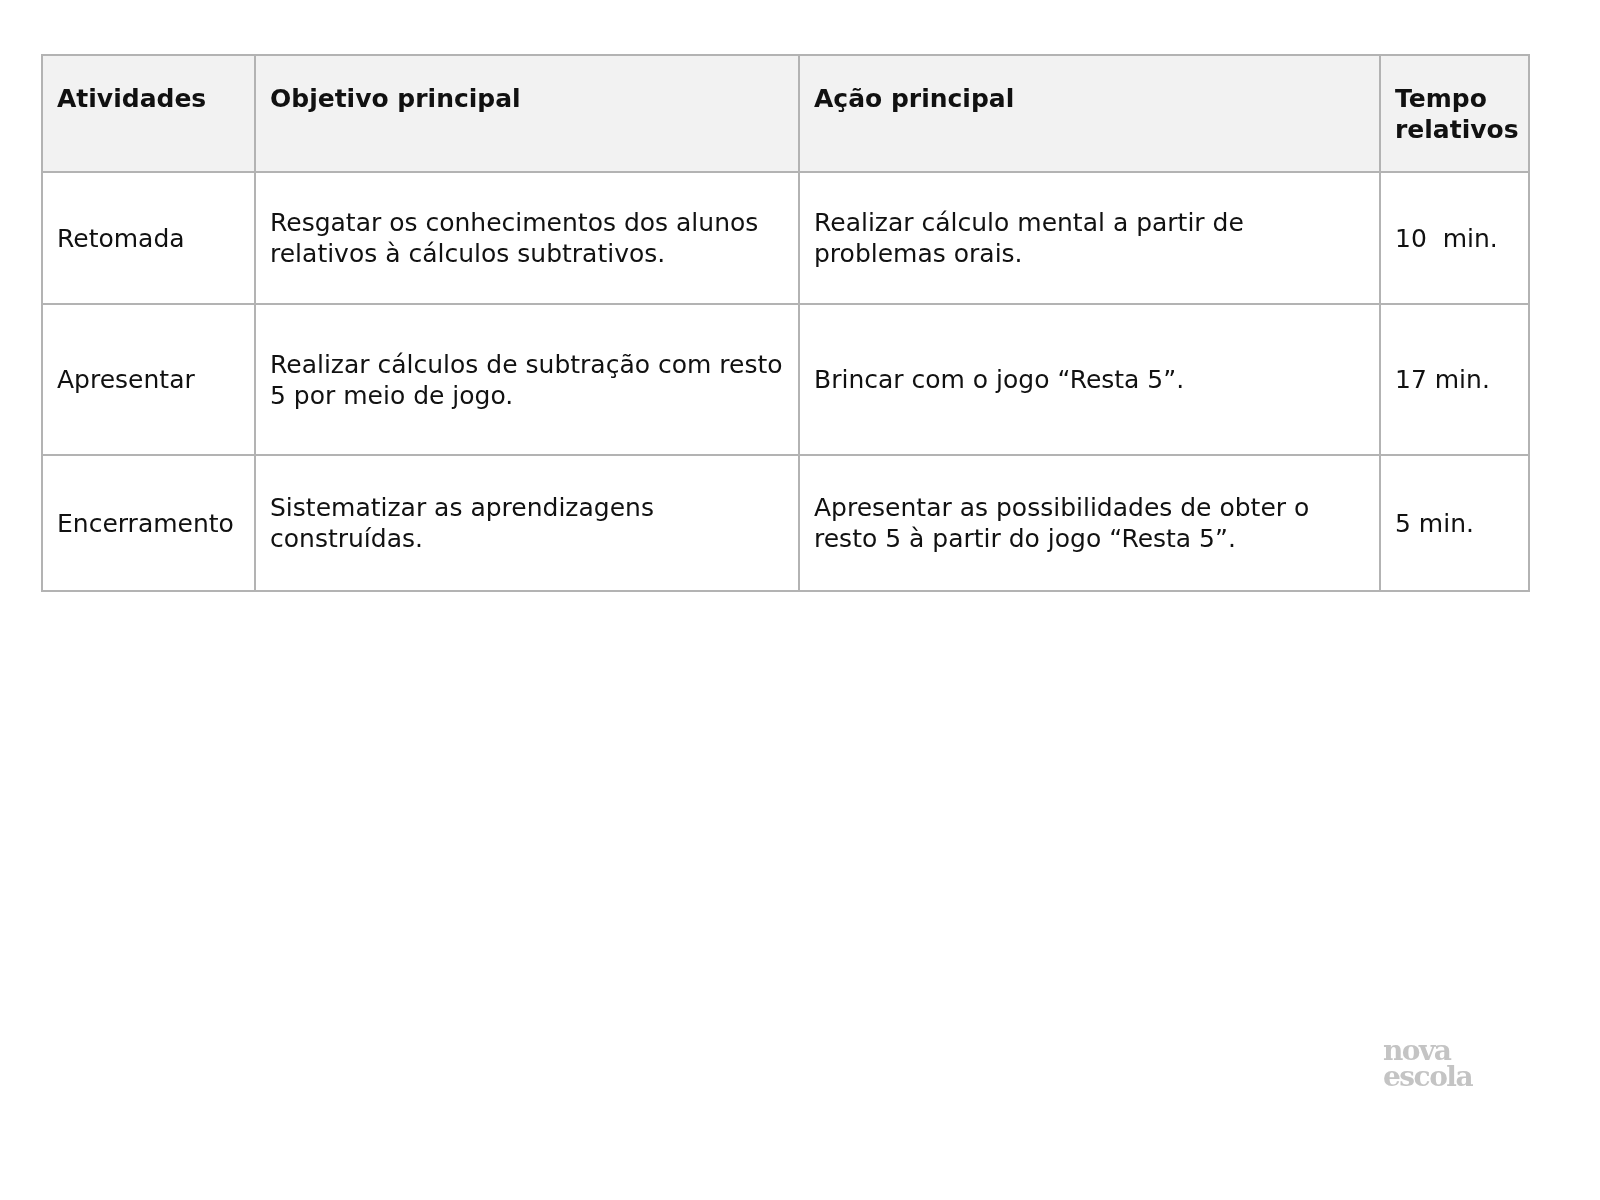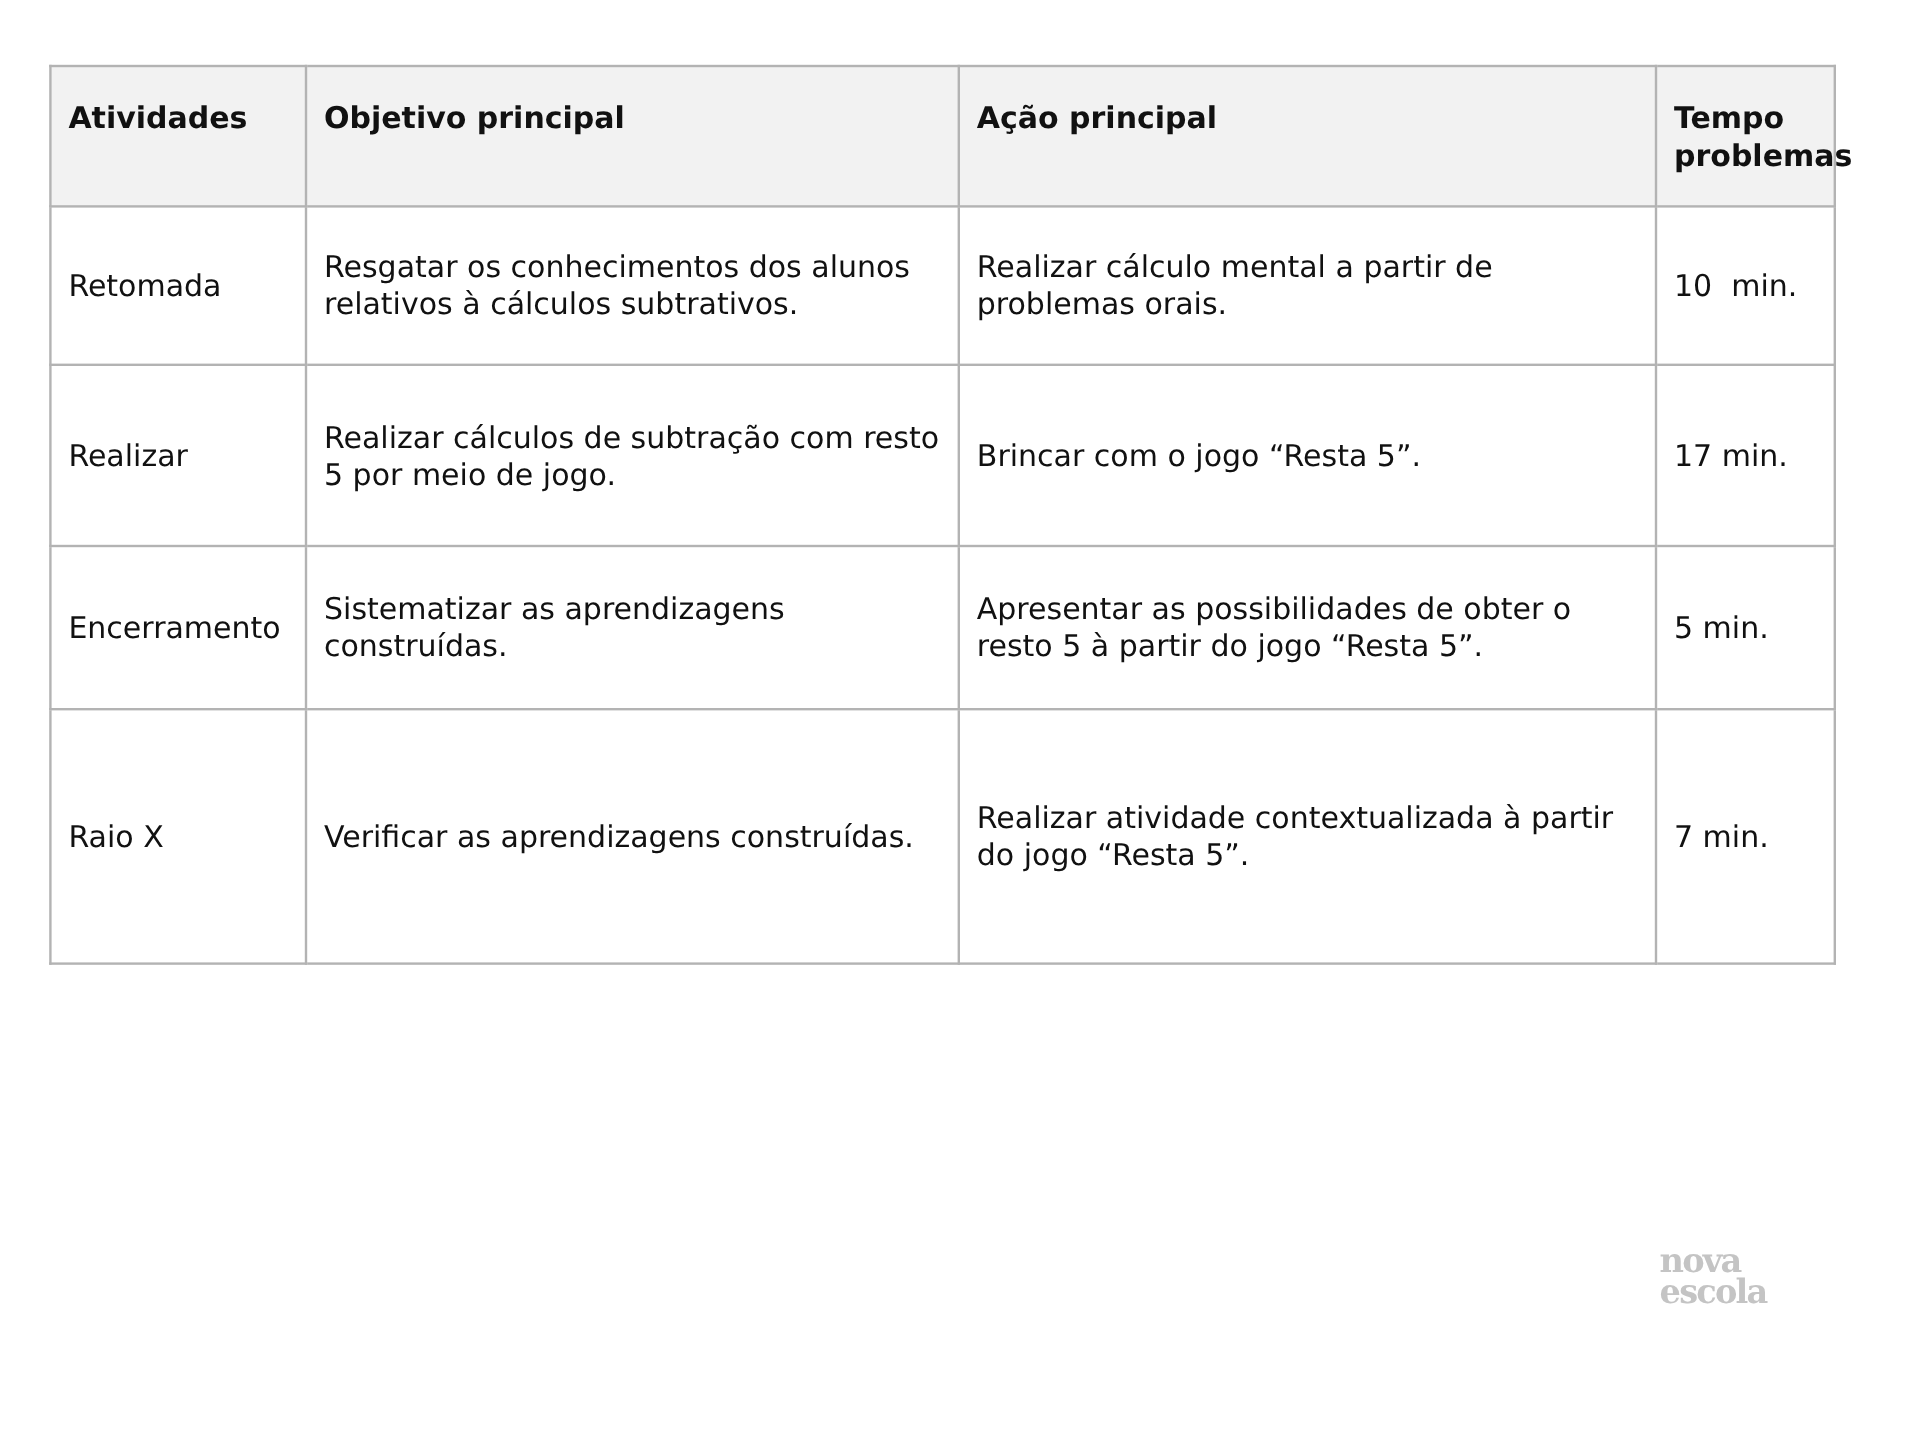--- a/index.html
+++ b/index.html
@@ -26,47 +26,41 @@
       <col class="c1">
       <col class="c2">
       <col class="c3">
       <col class="c4">
     </colgroup>
   <thead>
     <tr class="h">
       <th>Atividades</th>
       <th>Objetivo principal</th>
       <th>Ação principal</th>
-      <th>Tempo problemas</th>
+      <th>Tempo relativos</th>
     </tr>
   </thead>
   <tbody>
     <tr class="r1">
       <td>Retomada</td>
       <td>Resgatar os conhecimentos dos alunos relativos à cálculos subtrativos.</td>
       <td>Realizar cálculo mental a partir de problemas orais.</td>
       <td>10  min.</td>
     </tr>
     <tr class="r2">
-      <td>Realizar</td>
+      <td>Apresentar</td>
       <td>Realizar cálculos de subtração com resto 5 por meio de jogo.</td>
       <td>Brincar com o jogo “Resta 5”.</td>
       <td>17 min.</td>
     </tr>
     <tr class="r4">
       <td>Encerramento</td>
       <td>Sistematizar as aprendizagens construídas.</td>
       <td>Apresentar as possibilidades de obter o resto 5 à partir do jogo “Resta 5”.</td>
       <td>5 min.</td>
     </tr>
-    <tr class="r5">
-      <td>Raio X</td>
-      <td>Verificar as aprendizagens construídas.</td>
-      <td>Realizar atividade contextualizada à partir do jogo “Resta 5”.</td>
-      <td>7 min.</td>
-    </tr>
   </tbody>
 </table>
 
 <div class="logo">
   <span>nova</span>
   <span>escola</span>
 </div>
 
 </body></html>

